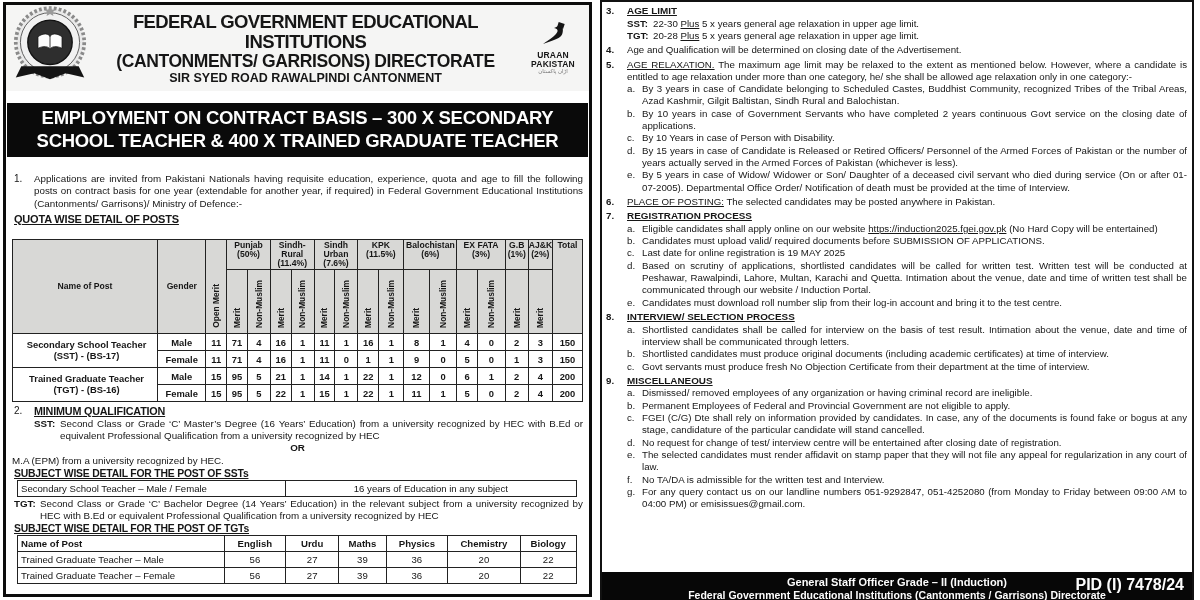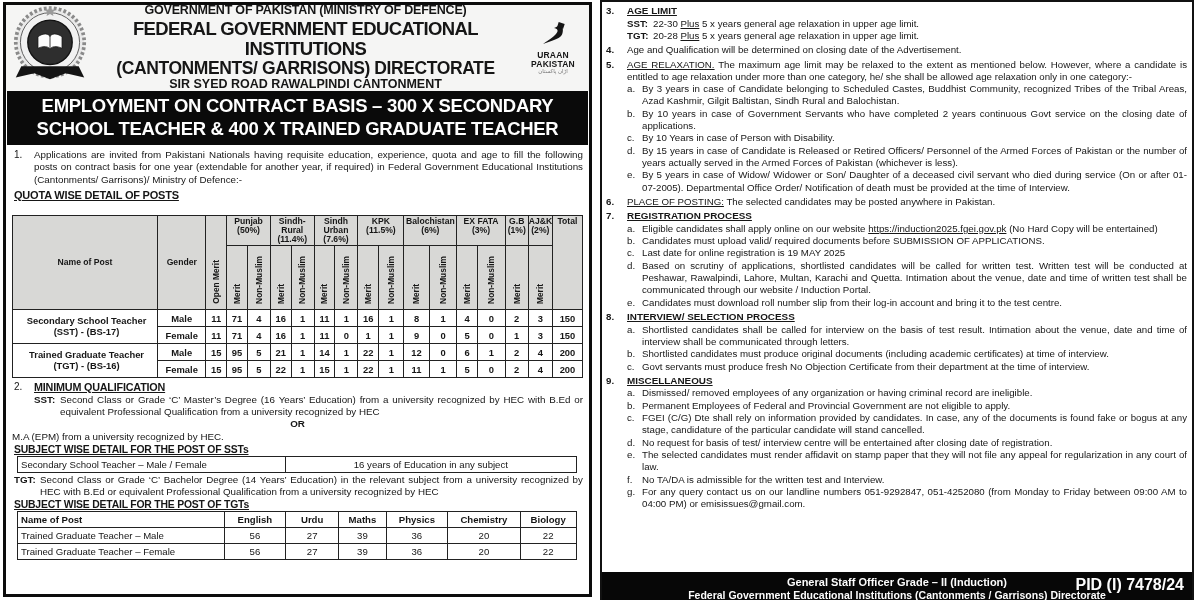--- a/index.html
+++ b/index.html
@@ -14,21 +14,21 @@
   .masthead { display:flex; align-items:center; padding:3px 5px; height:86px; background:#f5f5f4; }
   .emblem { flex:0 0 78px; text-align:center; }
   .mast-center { flex:1; text-align:center; line-height:1.08; }
   .gov-line { font-size:12.5px; font-weight:bold; letter-spacing:-0.2px; }
   .org-line1 { font-size:18.5px; font-weight:bold; letter-spacing:-0.6px; margin-top:1px; }
   .org-line2 { font-size:17.5px; font-weight:bold; letter-spacing:-0.4px; }
   .addr-line { font-size:12.5px; font-weight:bold; margin-top:1px; }
   .uraan { flex:0 0 62px; text-align:center; line-height:1.05; }
   .uraan-label { font-size:8.5px; font-weight:bold; letter-spacing:0.2px;text-align:center; }
   .uraan-tagline { font-size:5.5px; color:#777; overflow:hidden; white-space:nowrap; }
-  .banner { background:#0a0a0a; color:#fefefe; text-align:center; margin:0 1px;
+  .banner { background:#0a0a0a; color:#fefefe; text-align:center; margin:12px 1px;
     font-size:18.5px; font-weight:bold; line-height:1.25; padding:3px 8px 5px; letter-spacing:-0.3px; }
   .left-content { padding:4px 6px 0 6px; }
   .num-item { display:flex; }
   .item-num { flex:0 0 22px; font-size:10px; padding-left:2px; }
   .item-text { flex:1; font-size:9.8px; line-height:1.24; text-align:justify; }
   .quota-heading { font-size:11px; font-weight:bold; text-decoration:underline; margin:3px 0 14px 2px; letter-spacing:-0.2px; }
 
   table.quota { width:100%; border-collapse:collapse; table-layout:fixed; }
   table.quota th, table.quota td { border:1px solid #222; text-align:center; overflow:hidden; }
   table.quota th { background:#d8d8d6; font-size:8.6px; font-weight:bold; line-height:1.06; padding:1px 0; }
@@ -90,21 +90,20 @@
         <circle cx="40" cy="40" r="37" fill="#e9e9e9" stroke="#8a8a8a" stroke-width="4" stroke-dasharray="3 2.4"></circle>
         <circle cx="40" cy="40" r="32" fill="#f1f1f1" stroke="#555" stroke-width="1"></circle>
         <circle cx="40" cy="40" r="24" fill="#2e2e2e" stroke="#111" stroke-width="1.5"></circle>
         <path d="M27 34 C33 29.5 38.8 30.5 40 34 C41.2 30.5 47 29.5 53 34 L53 46.5 C47 43.5 41.2 44.5 40 47.5 C38.8 44.5 33 43.5 27 46.5 Z" fill="#fdfdfd" stroke="#111" stroke-width="0.8"></path>
         <line x1="40" y1="34" x2="40" y2="47" stroke="#2e2e2e" stroke-width="1"></line>
         <path d="M40 1 l1.8 3.6 4 .4 -3 2.6 .9 3.9 -3.7 -2 -3.7 2 .9 -3.9 -3 -2.6 4 -.4 Z" fill="#9a9a9a"></path>
         <path d="M9 66 L71 66 L77 78 L57 73.5 L40 80 L23 73.5 L3 78 Z" fill="#141414"></path>
       </svg>
     </div>
     <div class="mast-center">
-      <div class="gov-line">GOVERNMENT OF PAKISTAN (MINISTRY OF DEFENCE)</div>
       <div class="org-line1">FEDERAL GOVERNMENT EDUCATIONAL INSTITUTIONS</div>
       <div class="org-line2">(CANTONMENTS/ GARRISONS) DIRECTORATE</div>
       <div class="addr-line">SIR SYED ROAD RAWALPINDI CANTONMENT</div>
     </div>
     <div class="uraan">
       <svg width="28" height="26" viewBox="0 0 40 36">
         <path d="M30 2 c-1.5 4 -5 6.5 -8.5 7.5 c3.8 .3 5.8 2.4 4.8 5.4 c-2.6 6.4 -11.5 10.5 -20.5 17.5 c10.5 -4.5 22.5 -6.5 26.5 -12.5 c3 -5 2.4 -13 -2.3 -17.9 Z" fill="#151515"></path>
         <rect x="27" y="2" width="9" height="7" transform="rotate(18 31 5)" fill="#151515"></rect>
       </svg>
       <div class="uraan-label">URAAN</div>
@@ -441,21 +440,21 @@
       <div class="sub">
           <span class="slab">b.</span>
           <div class="stxt"><span>Permanent Employees of Federal and Provincial Government are not eligible to apply.</span></div>
         </div>
       <div class="sub">
           <span class="slab">c.</span>
           <div class="stxt"><span>FGEI (C/G) Dte shall rely on information provided by candidates. In case, any of the documents is found fake or bogus at any stage, candidature of the particular candidate will stand cancelled.</span></div>
         </div>
       <div class="sub">
           <span class="slab">d.</span>
-          <div class="stxt"><span>No request for basis of test/ interview centre will be entertained </span><span class="b">after closing date of registration.</span></div>
+          <div class="stxt"><span>No request for change of test/ interview centre will be entertained </span><span class="b">after closing date of registration.</span></div>
         </div>
       <div class="sub">
           <span class="slab">e.</span>
           <div class="stxt"><span>The selected candidates must render affidavit on stamp paper that they will not file any appeal for regularization in any court of law.</span></div>
         </div>
       <div class="sub">
           <span class="slab">f.</span>
           <div class="stxt"><span>No TA/DA is admissible for the written test and Interview.</span></div>
         </div>
       <div class="sub">

